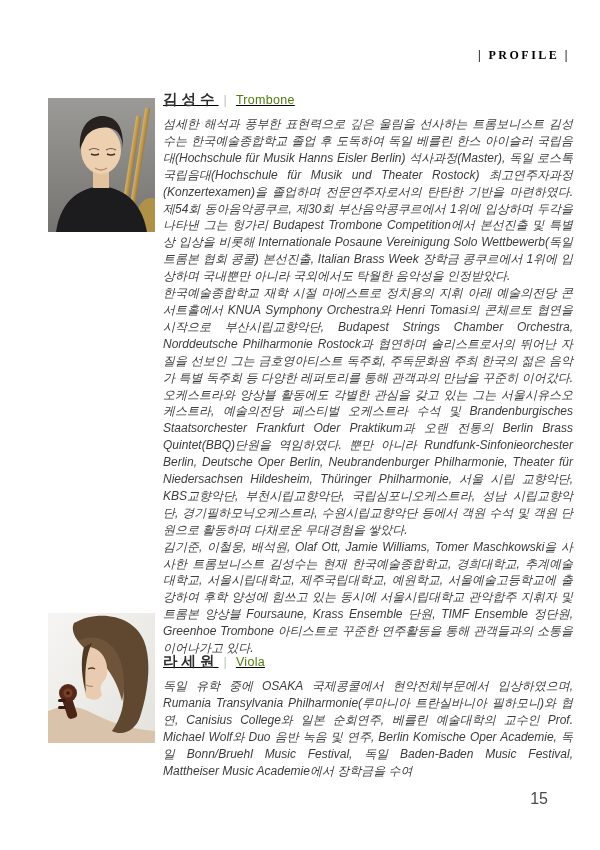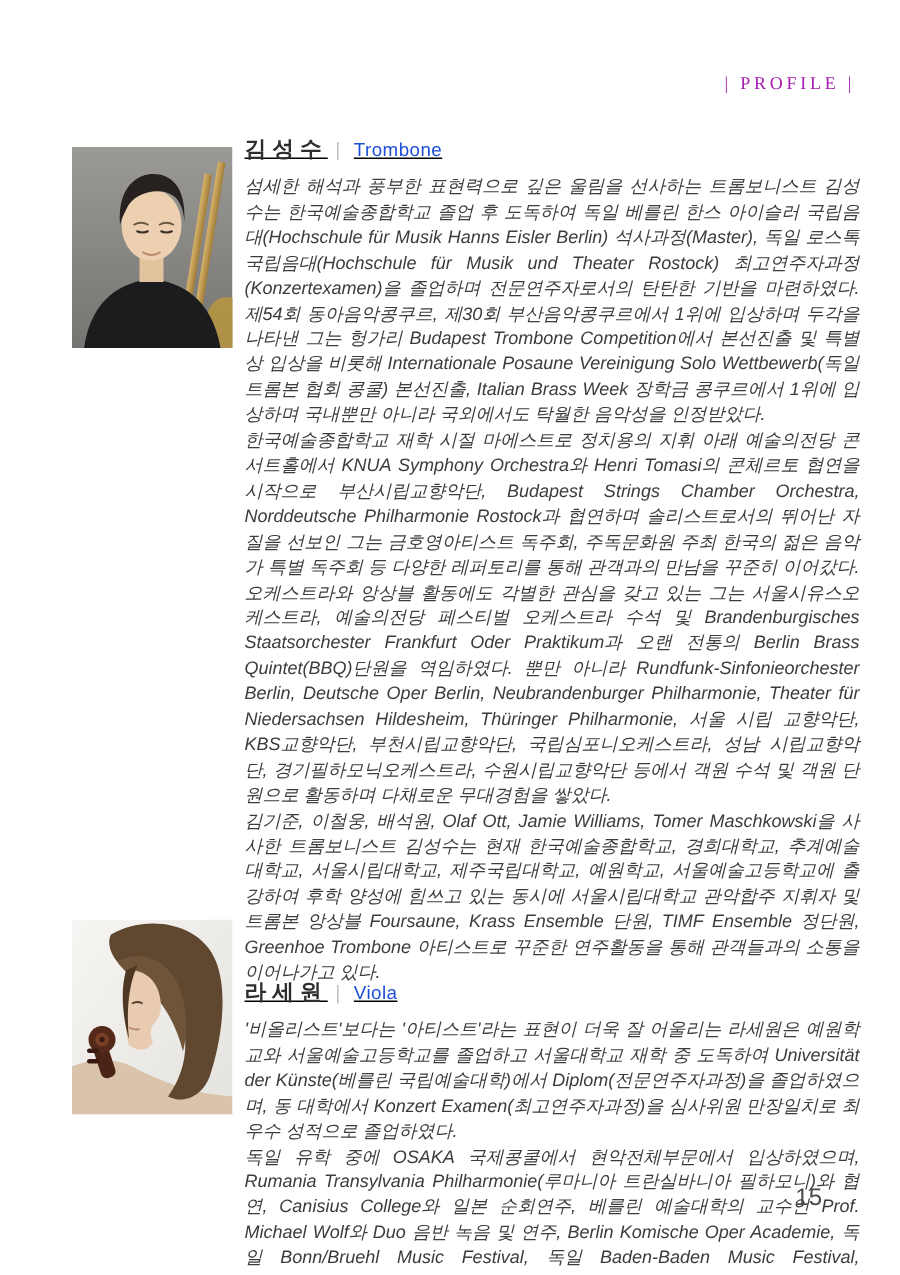--- a/index.html
+++ b/index.html
@@ -9,24 +9,24 @@
     margin:0 auto;
     background:#ffffff;
     font-family:"Liberation Sans","DejaVu Sans",sans-serif;
     overflow:hidden;
     box-sizing:border-box;
   }
   .profile-header-label {
     position:absolute;
     top:48px; right:30px;
     font-family:"Liberation Serif","DejaVu Serif",serif;
-    font-weight:normal;
+    font-weight:bold;
     font-size:12px;
     letter-spacing:2.5px;
-    color:#a21caf;
+    color:#000000;
   }
   .photo {
     position:absolute;
     left:48px;
     display:block;
   }
   .photo-1 { top:98px; }
   .photo-2 { top:613px; }
   .profile {
     position:absolute;
@@ -46,21 +46,21 @@
     font-weight:bold;
     letter-spacing:4px;
     color:#2e2e2e;
   }
   .profile-sep {
     color:#c2c2c2;
     font-size:13px;
     margin:0 9px 0 5px;
   }
   .profile-role {
-    color:#1d4ed8;
+    color:#4d7c0f;
     font-size:12.5px;
     letter-spacing:0.3px;
   }
   .profile-body p {
     margin:0;
     font-size:12px;
     line-height:16.9px;
     text-align:justify;
     color:#3c3c3c;
     font-style:italic;
@@ -149,20 +149,19 @@
     </g>
   </svg>
 
   <div class="profile profile-2">
     <div class="profile-heading">
       <span class="profile-name">라세원</span>
       <span class="profile-sep">|</span>
       <span class="profile-role">Viola</span>
     </div>
     <div class="profile-body">
-      <p>'비올리스트'보다는 '아티스트'라는 표현이 더욱 잘 어울리는 라세원은 예원학교와 서울예술고등학교를 졸업하고 서울대학교 재학 중 도독하여 Universität der Künste(베를린 국립예술대학)에서 Diplom(전문연주자과정)을 졸업하였으며, 동 대학에서 Konzert Examen(최고연주자과정)을 심사위원 만장일치로 최우수 성적으로 졸업하였다.</p>
       <p>독일 유학 중에 OSAKA 국제콩쿨에서 현악전체부문에서 입상하였으며, Rumania Transylvania Philharmonie(루마니아 트란실바니아 필하모니)와 협연, Canisius College와 일본 순회연주, 베를린 예술대학의 교수인 Prof. Michael Wolf와 Duo 음반 녹음 및 연주, Berlin Komische Oper Academie, 독일 Bonn/Bruehl Music Festival, 독일 Baden-Baden Music Festival, Mattheiser Music Academie에서 장학금을 수여</p>
     </div>
   </div>
 
   <div class="page-number">15</div>
 
 </div>
 
 </body></html>

